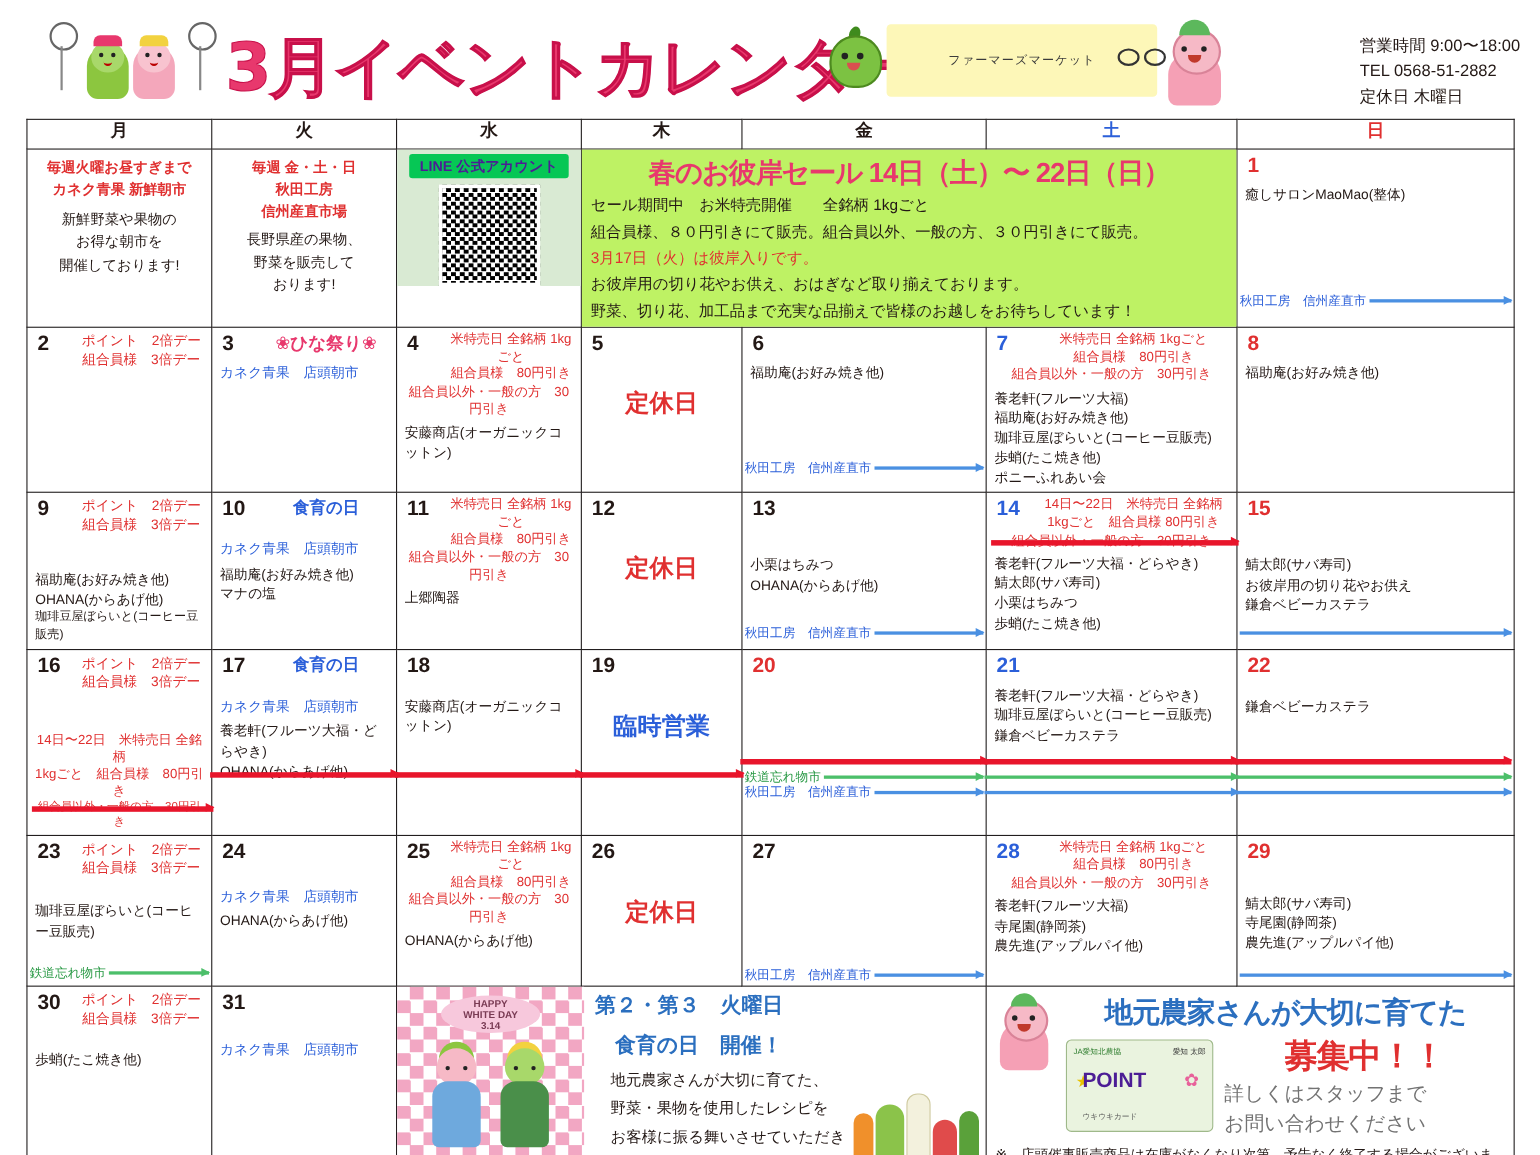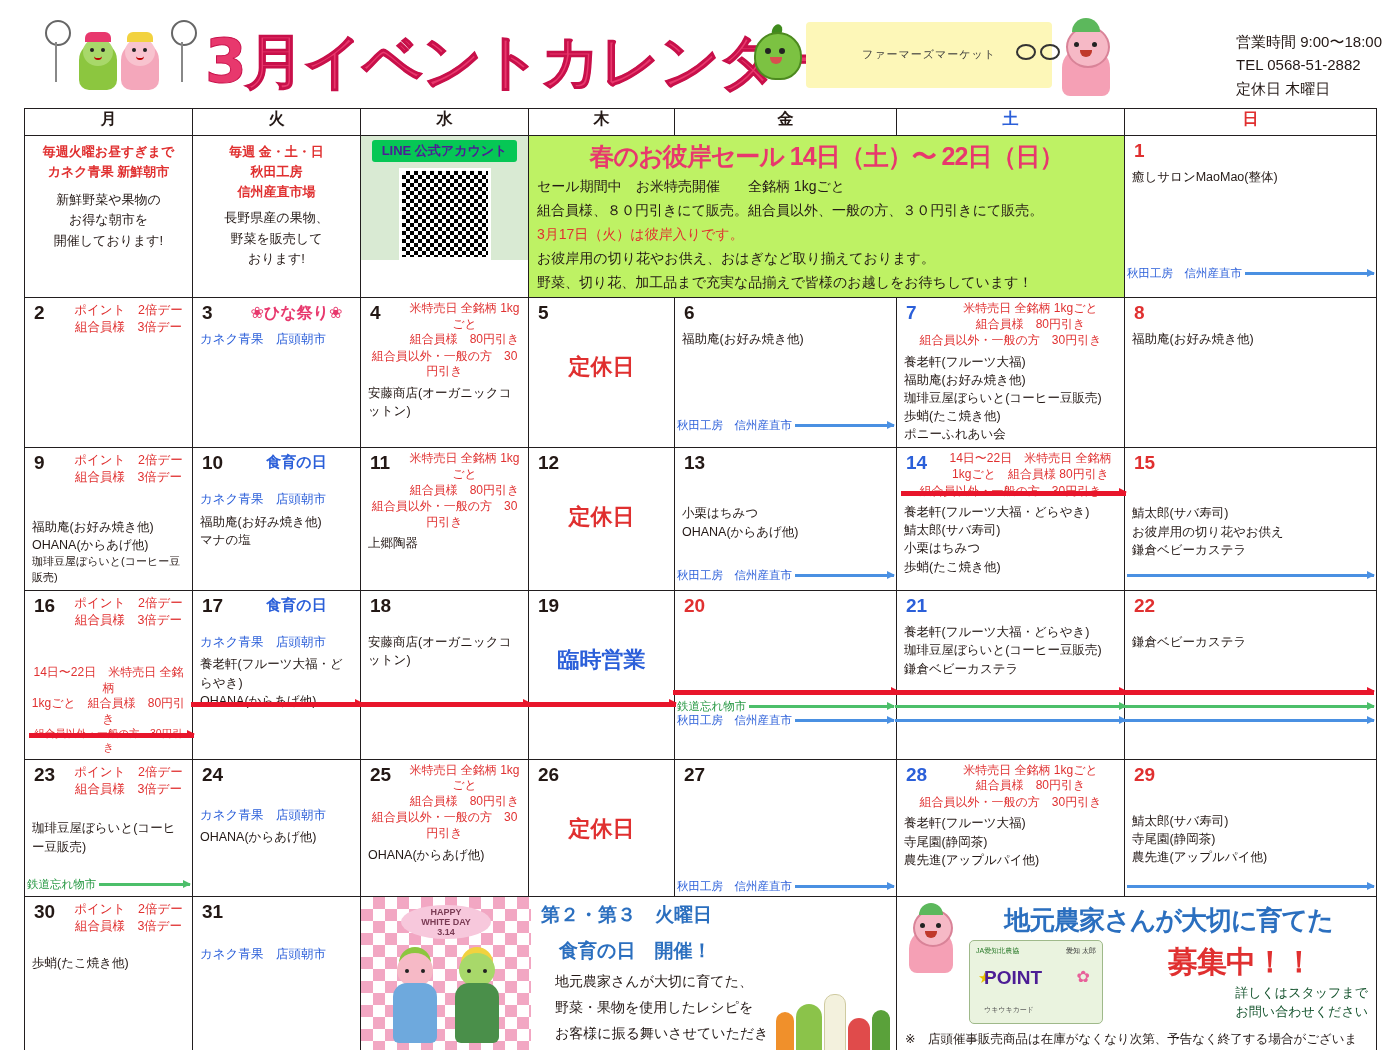--- a/index.html
+++ b/index.html
@@ -115,21 +115,21 @@
   .kid .b{position:absolute;left:6px;top:30px;width:44px;height:60px;border-radius:14px 14px 6px 6px;}
   .kid .cap{position:absolute;left:12px;top:-6px;width:32px;height:16px;border-radius:16px 16px 0 0;}
   .kid .e{width:4px;height:4px;background:#222;border-radius:50%;position:absolute;top:16px;}
   .kid .e.l{left:18px}.kid .e.r{left:34px}
   .syoku{font-size:17px;color:#2b6fbf;line-height:1.9;padding-left:12px;}
   .syoku .big{font-size:19px;font-weight:bold;}
   .syoku .sm{font-size:15px;color:#231815;}
   .veggies{display:flex;align-items:flex-end;gap:2px;}
   .pt-title{font-size:26px;font-weight:bold;color:#2b6fbf;letter-spacing:-1px;text-align:center;}
   .pt-sub{font-size:30px;font-weight:bold;color:#e03030;text-align:center;letter-spacing:-1px;}
-  .pt-note{font-size:13px;color:#14532d;text-align:right;line-height:1.5;}
+  .pt-note{font-size:18px;color:#737373;text-align:left;line-height:1.5;}
   .pcard{width:132px;height:82px;background:#eaf3df;border:1px solid #9fb98a;border-radius:5px;position:relative;}
   .pcard .ja{position:absolute;left:6px;top:5px;font-size:7px;color:#2a7a2a;}
   .pcard .nm{position:absolute;right:6px;top:5px;font-size:7px;color:#333;}
   .pcard .pt{position:absolute;left:14px;top:26px;font-size:19px;font-weight:bold;color:#4c1d95;text-align:center;}
   .pcard .star{position:absolute;left:8px;top:28px;color:#e8c200;font-size:15px;}
   .pcard .fl{position:absolute;right:12px;top:26px;color:#e8619a;font-size:16px;}
   .pcard .sub{position:absolute;left:14px;bottom:8px;font-size:7px;color:#555;}
   .disc{font-size:12.5px;line-height:1.85;color:#231815;}
 </style>
 </head>

